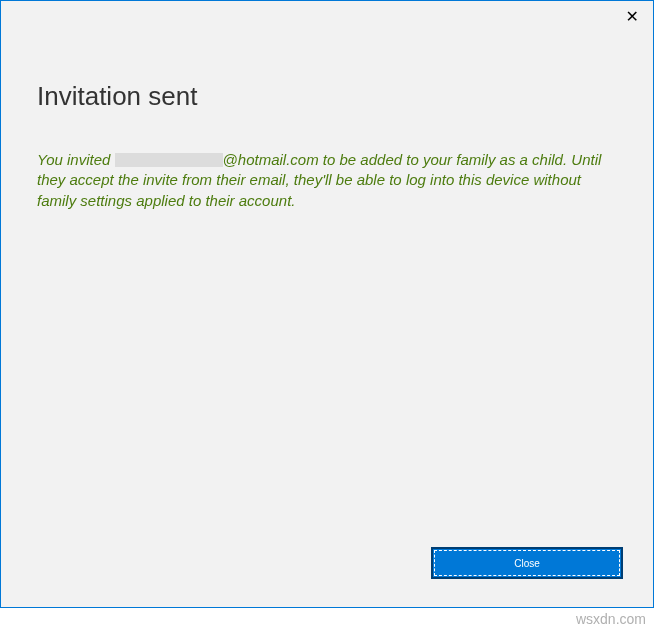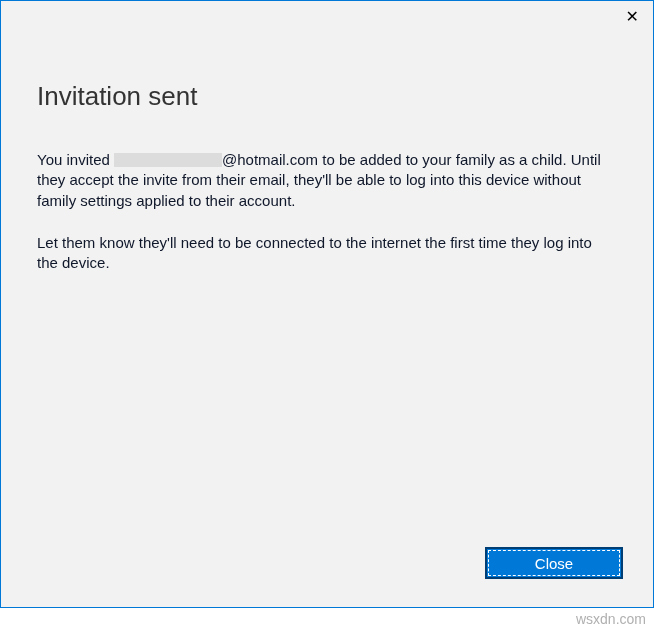--- a/index.html
+++ b/index.html
@@ -36,45 +36,46 @@
       padding: 80px 44px 0 36px;
     }
     .title {
       font-size: 26px;
       font-weight: 400;
       color: #333333;
       margin-bottom: 38px;
     }
     .para {
       font-size: 15px;
-      color: #0f172a;
+      color: #4d7c0f;
       line-height: 1.35;
       margin-bottom: 22px;
+      font-style: italic;
     }
     .redacted {
       display: inline-block;
       width: 108px;
       height: 14px;
       background: #dcdcdc;
       vertical-align: middle;
       position: relative;
       top: -1px;
     }
     .close-button {
       position: absolute;
       right: 30px;
       bottom: 28px;
-      width: 138px;
+      width: 192px;
       height: 32px;
       background: #0078d7;
       color: #ffffff;
       border: 2px solid #003e73;
       outline: 1px dashed #ffffff;
       outline-offset: -4px;
-      font-size: 15px;
+      font-size: 10px;
       font-family: "Segoe UI", Tahoma, sans-serif;
       cursor: pointer;
       text-align: center;
     }
     .watermark {
       position: absolute;
       bottom: 6px;
       right: 8px;
       font-size: 14px;
       color: #b0b0b0;
@@ -87,19 +88,18 @@
 <div class="dialog">
   <div class="close-x">✕</div>
 
   <div class="content">
     <h1 class="title">Invitation sent</h1>
 
     <p class="para">
       <span>You invited </span><span class="redacted"></span><span>@hotmail.com</span><span> to be added to your family as a child. Until they accept the invite from their email, they'll be able to log into this device without family settings applied to their account.</span>
     </p>
 
-    <p class="para">Let them know they'll need to be connected to the internet the first time they log into the device.</p>
   </div>
 
   <button class="close-button">Close</button>
 </div>
 
 <div class="watermark">wsxdn.com</div>
 
 </body></html>

